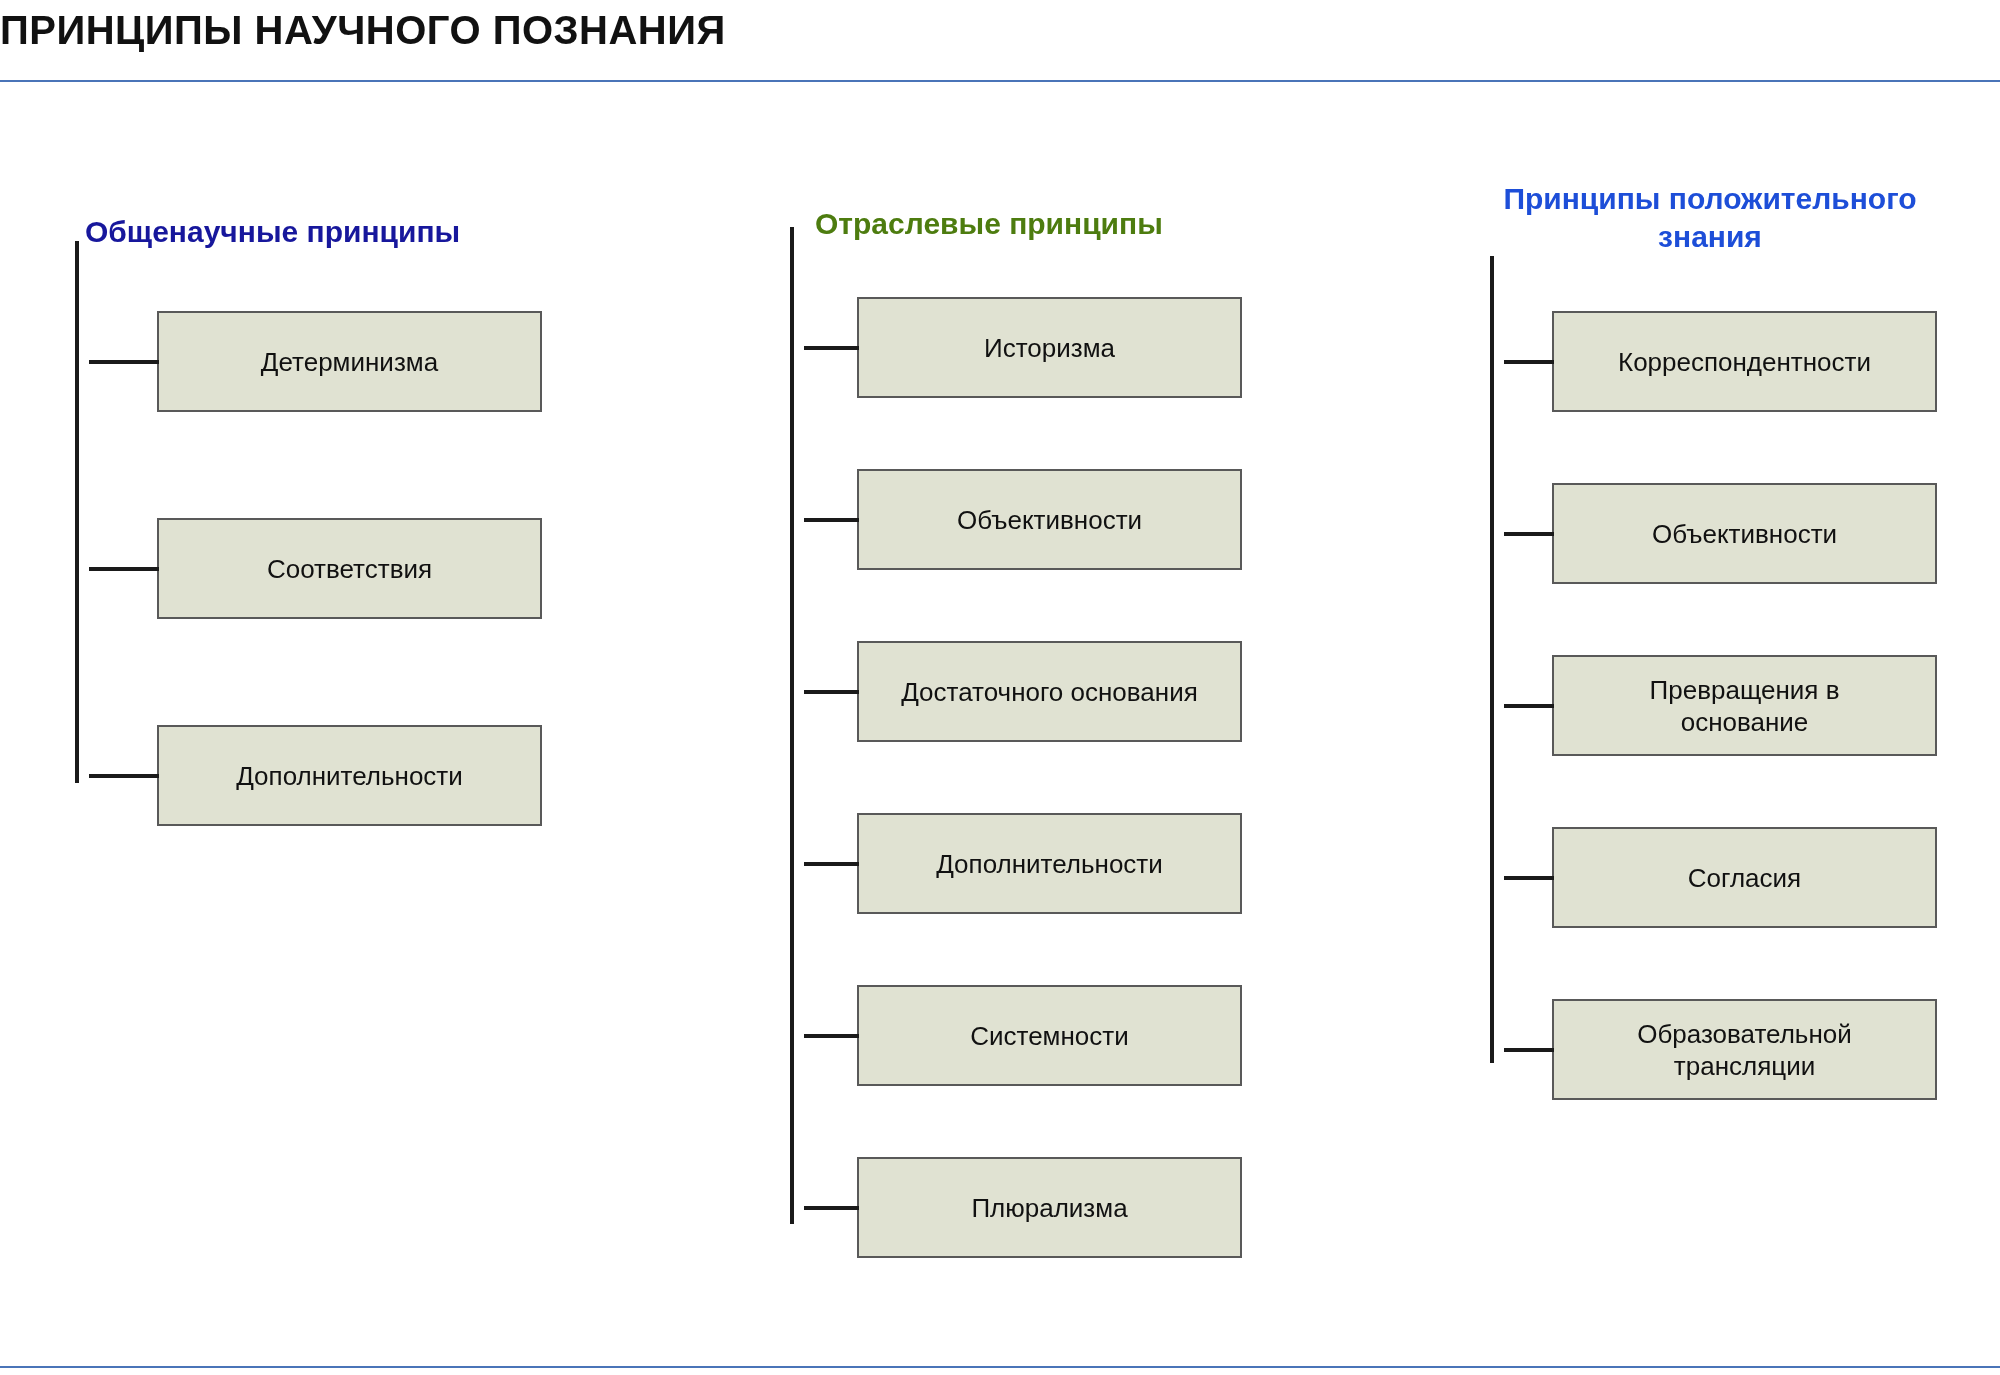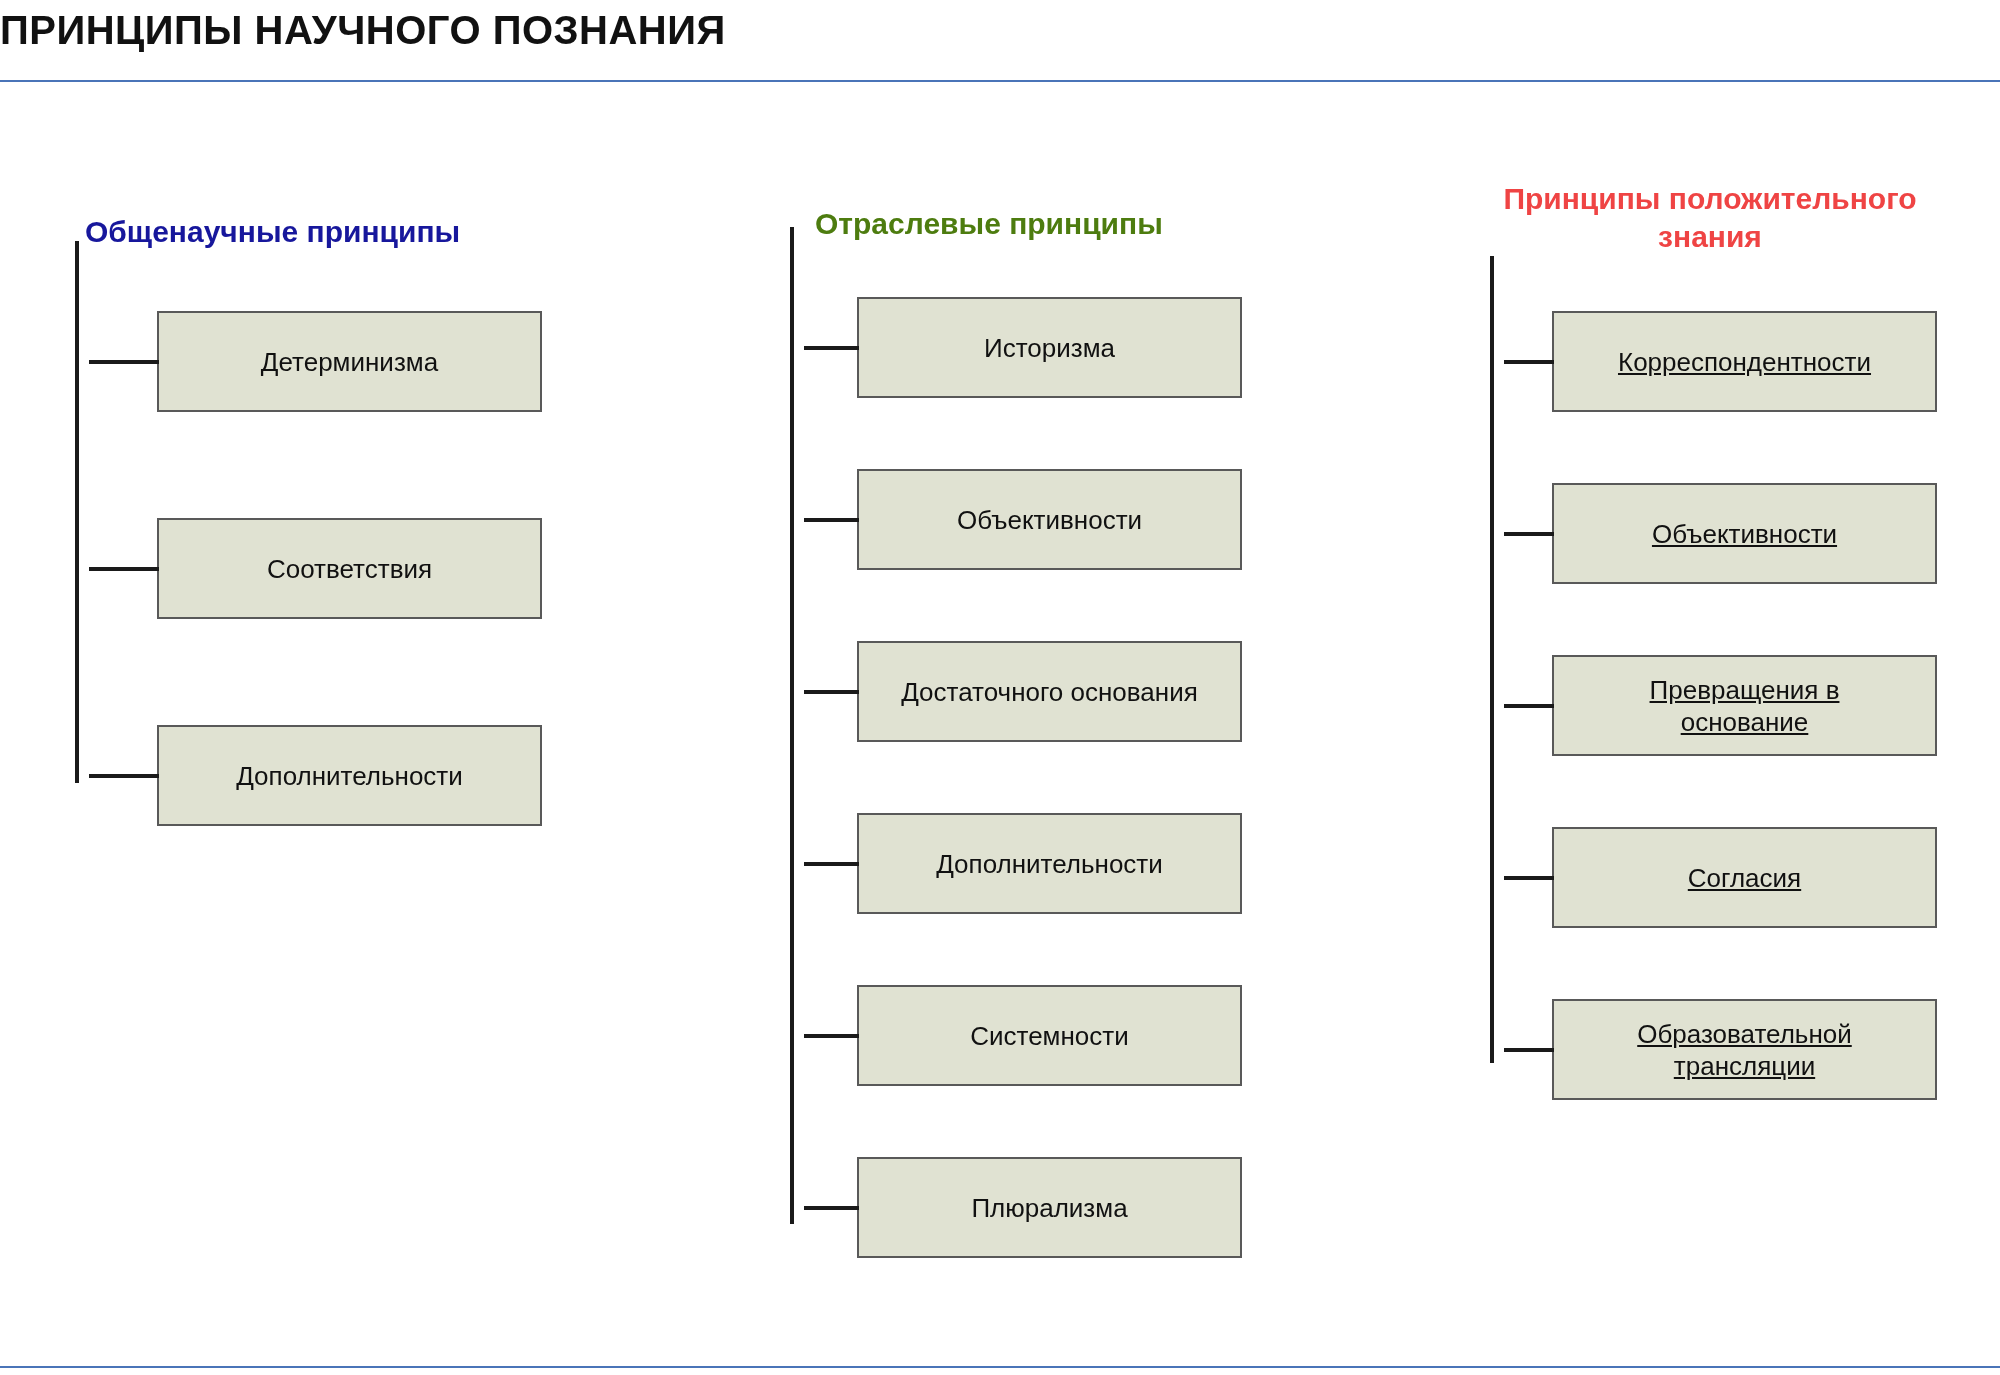--- a/index.html
+++ b/index.html
@@ -33,21 +33,21 @@
 
   .box {
     position:relative; width:385px; height:101px; box-sizing:border-box;
     background:var(--box-fill,#e0e2d2); border:2px solid var(--box-border,#595959);
     display:flex; align-items:center; justify-content:center;
     text-align:center; font-size:26px; color:#111; padding:0 18px;
     white-space:pre-line; line-height:32px;margin-left:12px;
   }
   .tree1 .box { margin-bottom:106px; }
   .tree2 .box { margin-bottom:71px; }
-  .tree3 .box { margin-bottom:71px;text-decoration:underline; }
+  .tree3 .box { margin-bottom:71px; }
 
   .box::before {
     content:""; position:absolute; top:50%; margin-top:-2px;
     height:4px; background:var(--line,#1a1a1a);
   }
   .tree1 .box::before { left:-70px; width:70px; }
   .tree2 .box::before { left:-55px; width:55px; }
   .tree3 .box::before { left:-50px; width:50px; }
 
   .trunk { position:absolute; width:4px; background:var(--line,#1a1a1a); }
@@ -57,21 +57,21 @@
 </style>
 </head>
 <body>
 
 <div class="page">
   <div class="title">ПРИНЦИПЫ НАУЧНОГО ПОЗНАНИЯ</div>
   <div class="rule top"></div>
 
   <div class="col-heading heading1" style="color: rgb(23, 23, 156); margin-top: 8px;">Общенаучные принципы</div>
   <div class="col-heading heading2" style="color: #4d7c0f;">Отраслевые принципы</div>
-  <div class="col-heading heading3" style="color: #ef4444;">Принципы положительного
+  <div class="col-heading heading3" style="color: #1d4ed8;">Принципы положительного
 знания</div>
 
   <div class="tree tree1">
       <div class="trunk"></div>
       <div class="box">Детерминизма</div>
       <div class="box">Соответствия</div>
       <div class="box">Дополнительности</div>
     </div>
   <div class="tree tree2">
       <div class="trunk"></div>

